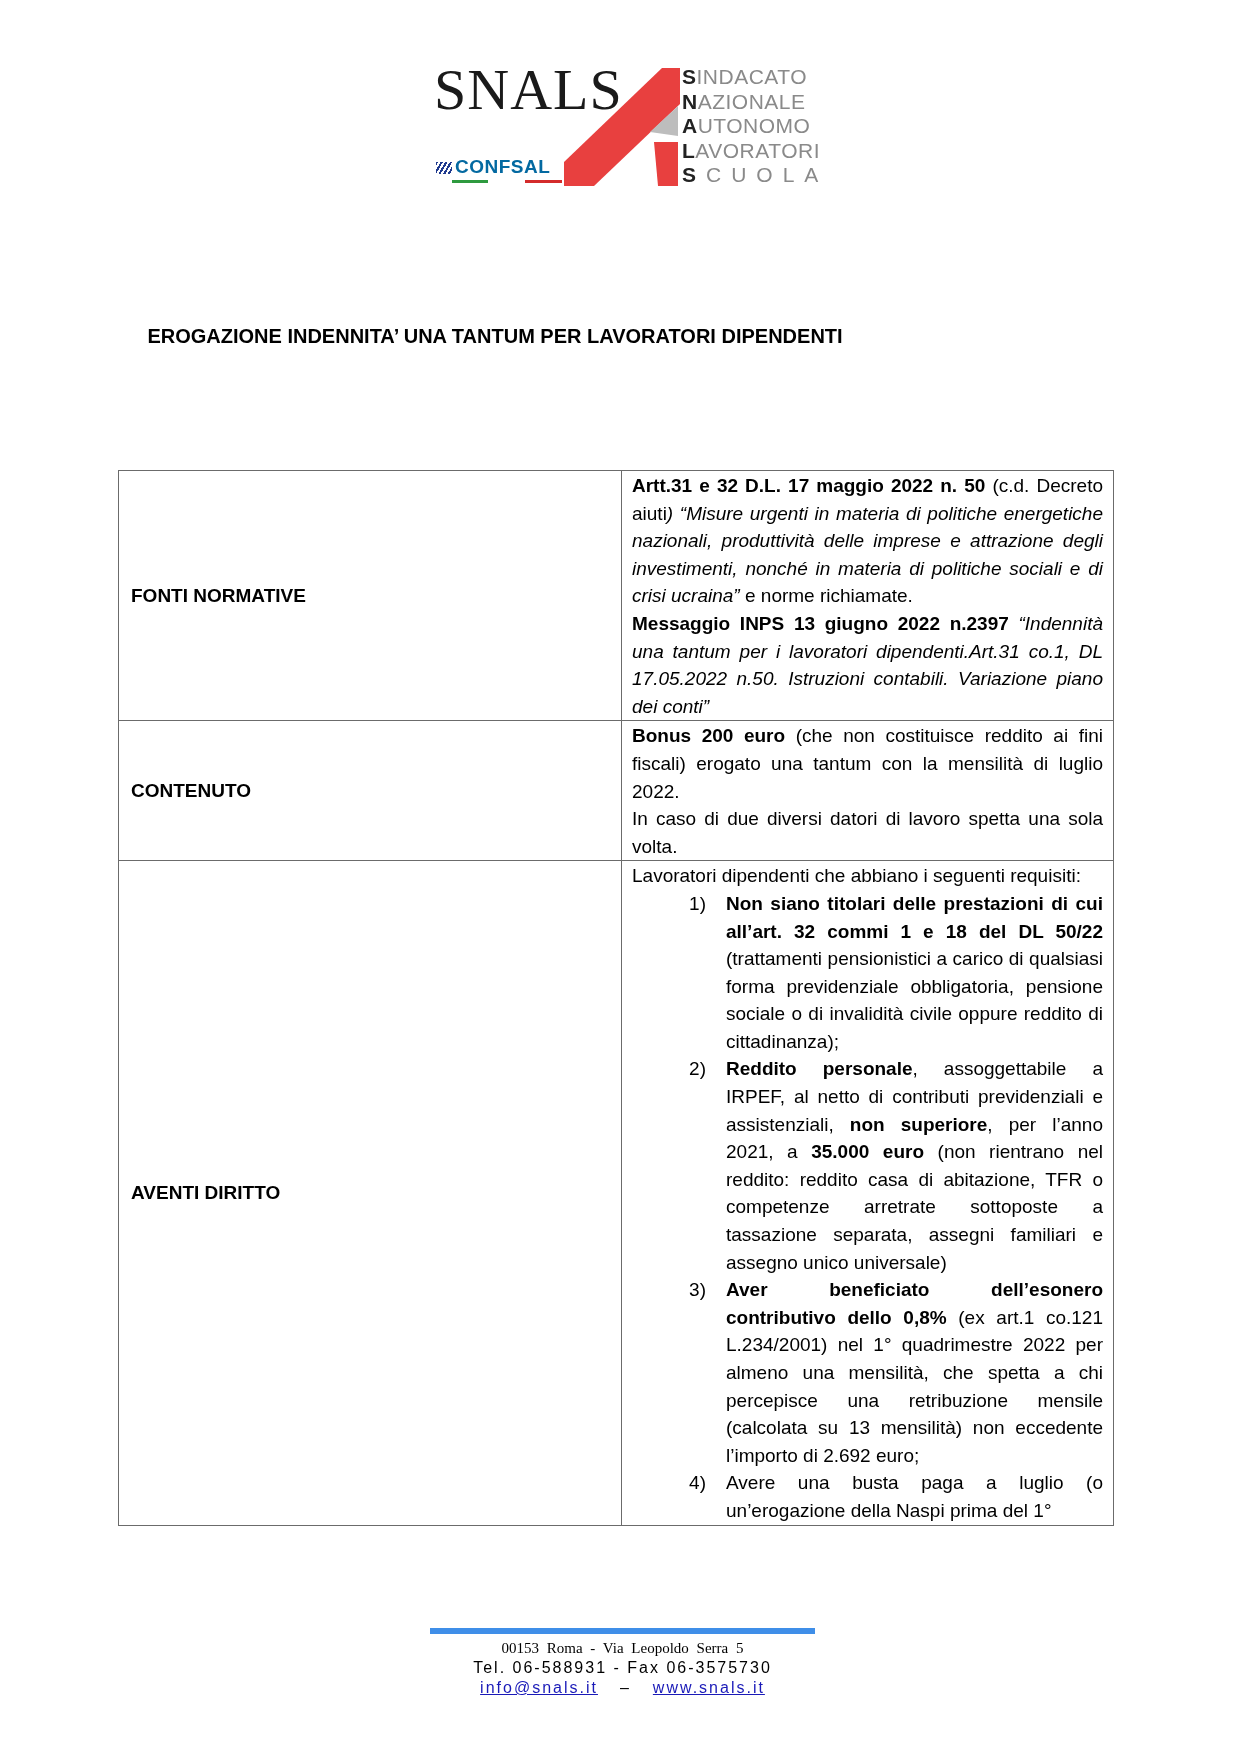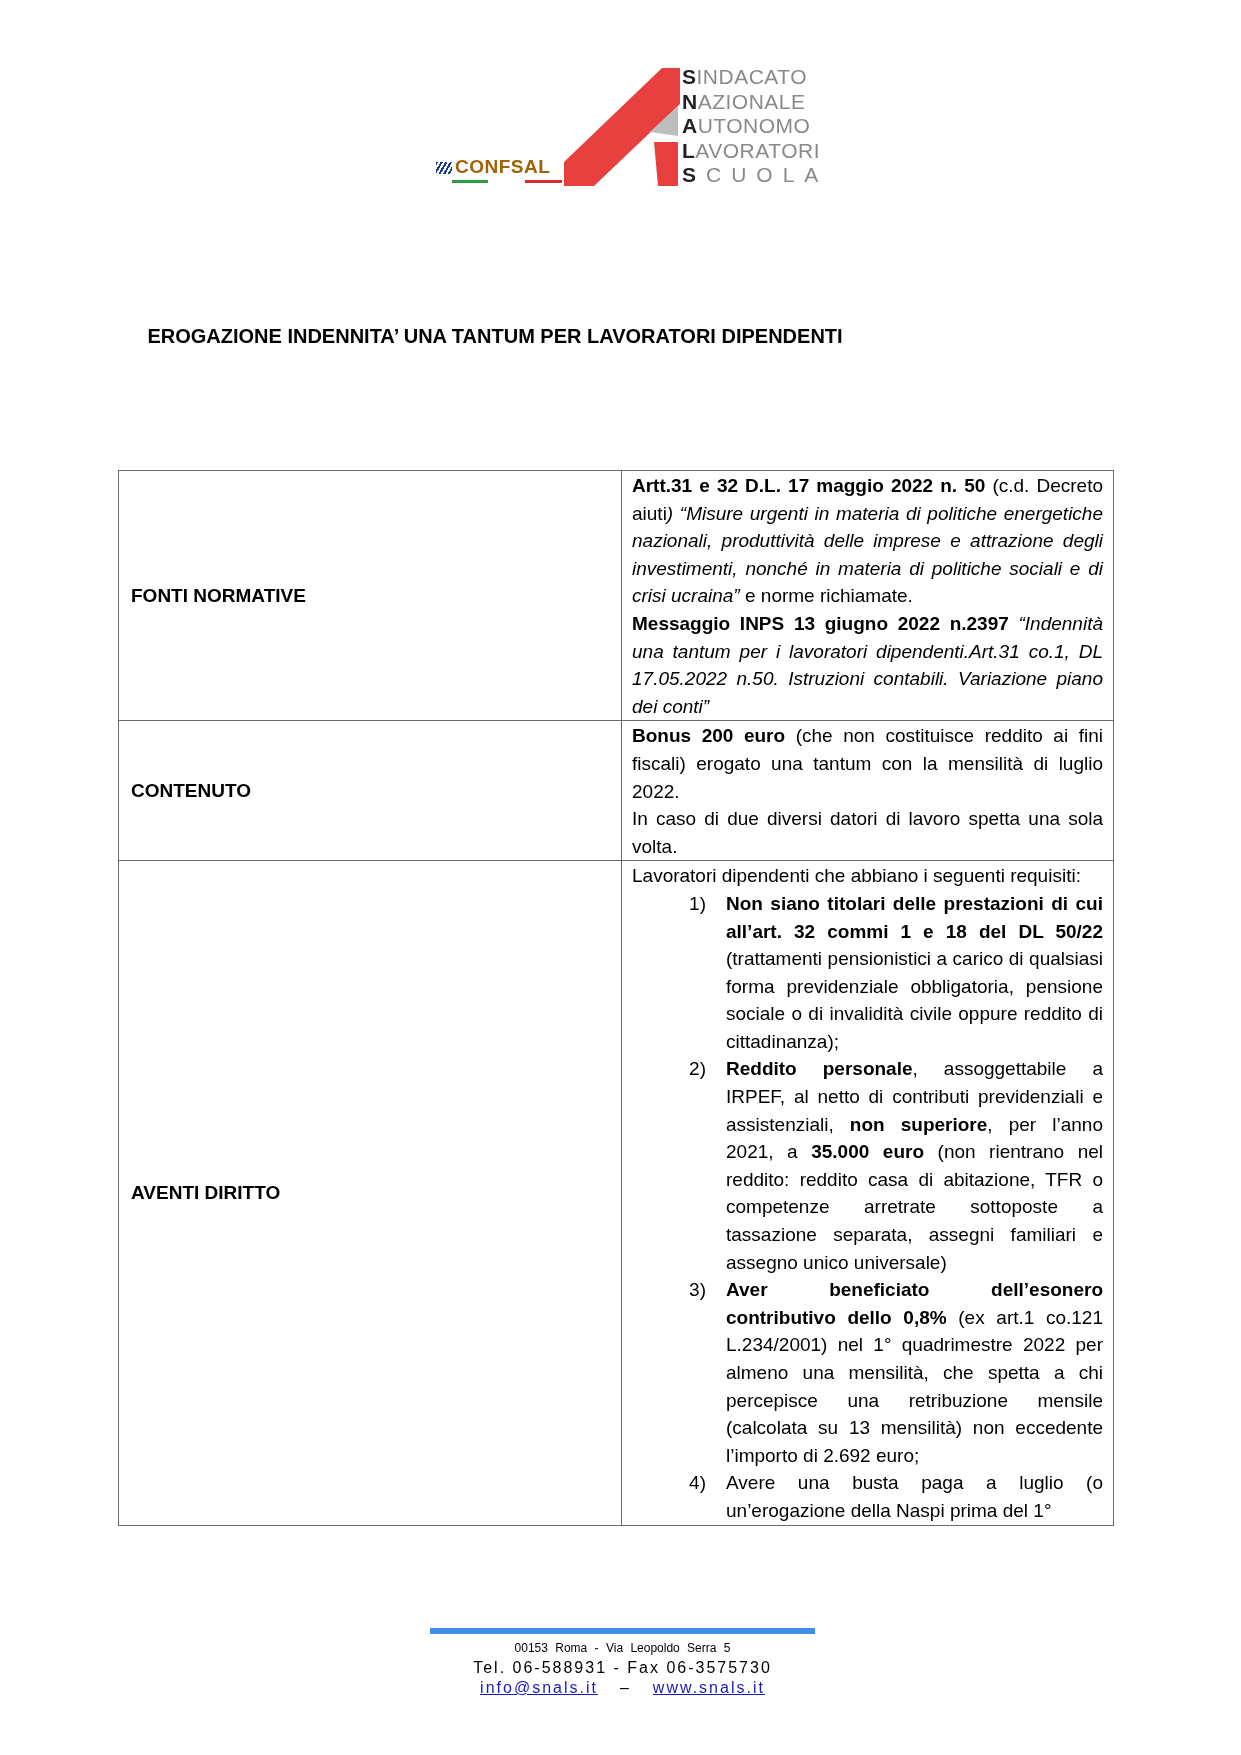--- a/index.html
+++ b/index.html
@@ -1,20 +1,20 @@
 <!DOCTYPE html>
 <html><head>
 <meta charset="utf-8">
 <style>
   html, body { margin: 0; padding: 0; background: #ffffff; }
   body { width: 1241px; height: 1755px; position: relative; overflow: hidden; font-family: "Liberation Sans", sans-serif; color: #000; }
 
   .logo { position: absolute; left: 420px; top: 58px; width: 400px; height: 130px; }
   .logo .snals { position: absolute; left: 14px; top: 0px; font-family: "Liberation Serif", serif; font-size: 58px; letter-spacing: 1px; color: #1a1a1a; line-height: 64px; }
-  .logo .confsal { position: absolute; left: 16px; top: 98px; font-family: "Liberation Sans", sans-serif; font-weight: bold; font-size: 19px; color: #a16207; letter-spacing: 0.5px; }
+  .logo .confsal { position: absolute; left: 16px; top: 98px; font-family: "Liberation Sans", sans-serif; font-weight: bold; font-size: 19px; color: #0369a1; letter-spacing: 0.5px; }
   .logo .confsal .mark { display: inline-block; width: 16px; height: 12px; margin-right: 3px; background: repeating-linear-gradient(120deg, #1f3a8f 0 2px, transparent 2px 4px); vertical-align: -1px; }
   .logo .confsal-line { position: absolute; left: 32px; top: 122px; width: 110px; height: 3px; background: linear-gradient(90deg, #2e9a3f 0 33%, #ffffff 33% 66%, #d42b2b 66% 100%); }
   .logo svg.swoosh { position: absolute; left: 142px; top: 8px; }
   .logo .words { position: absolute; left: 262px; top: 7px; font-family: "Liberation Sans", sans-serif; font-size: 21px; line-height: 24.5px; color: #8a8a8a; letter-spacing: 0.5px; }
   .logo .words b { color: #222; font-weight: bold; }
   .logo .words .scuola { letter-spacing: 10px; }
 
   .title { position: absolute; left: 0; width: 990px; top: 322px; text-align: center; font-family: "Liberation Sans", sans-serif; font-weight: bold; font-size: 20px; line-height: 28px; }
 
   table.main { position: absolute; left: 118px; top: 470px; width: 996px; border-collapse: collapse; font-family: "Liberation Sans", sans-serif; font-size: 19px; line-height: 27.6px; }
@@ -23,30 +23,31 @@
   table.main td.val { text-align: justify; padding-top: 1px; padding-bottom: 0; }
   table.main td.val p { margin: 0; }
   ol.req { margin: 0; padding-left: 0; list-style: none; }
   ol.req li { display: flex; }
   ol.req li .num { width: 74px; text-align: right; padding-right: 20px; flex-shrink: 0; }
   ol.req li .txt { flex: 1; text-align: justify; }
   .r-last td { border-bottom: 1.5px solid #6b6b6b; }
 
   .footer { position: absolute; left: 430px; top: 1628px; width: 385px; text-align: center; }
   .footer .bar { height: 6px; background: #3f8ee8; margin-bottom: 4px; }
-  .footer .l1 { font-family: Liberation Sans, sans-serif; font-size: 12px; line-height: 20px; word-spacing: 4px; }
+  .footer .l1 { font-family: Liberation Serif, serif; font-size: 15px; line-height: 20px; word-spacing: 4px; }
   .footer .l2 { font-family: "Liberation Sans", sans-serif; font-size: 16px; line-height: 20px; letter-spacing: 2px; }
   .footer .l3 { font-family: "Liberation Sans", sans-serif; font-size: 16px; line-height: 20px; letter-spacing: 2px; }
   .footer a { color: #1a1ab8; text-decoration: underline; }
   .footer .dash { display: inline-block; margin: 0 22px; color: #000; }
 </style>
 </head>
 <body>
 
 <div class="logo">
+  <div class="snals">SNALS</div>
   <svg class="swoosh" width="120" height="120" viewBox="0 0 120 120">
     <polygon points="100,2 118,2 118,38 32,120 2,120 2,96" fill="#e8403f"></polygon>
     <polygon points="88,66 116,40 116,70" fill="#bdbdbd"></polygon>
     <polygon points="92,76 116,76 116,120 96,120" fill="#e8403f"></polygon>
   </svg>
   <div class="confsal"><span class="mark"></span><span>CONFSAL</span></div>
   <div class="confsal-line"></div>
   <div class="words">
     <div><b>S</b><span>INDACATO</span></div>
     <div><b>N</b><span>AZIONALE</span></div>

